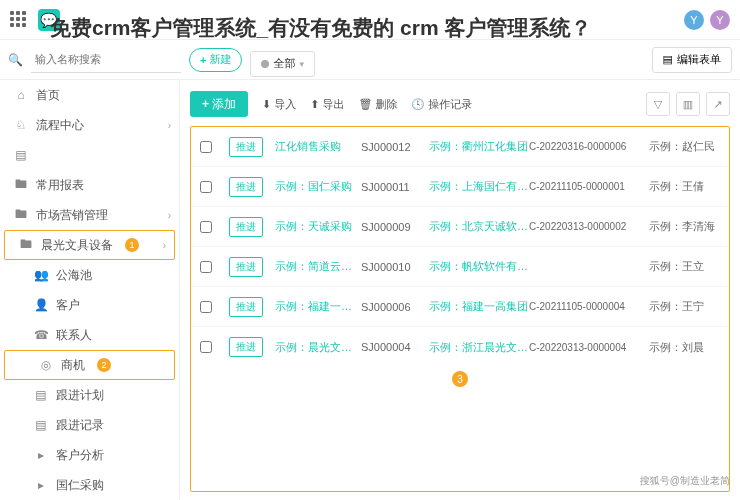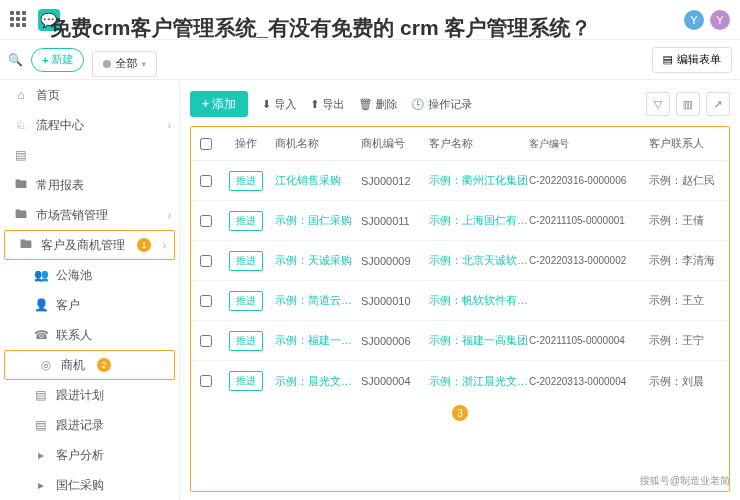--- a/index.html
+++ b/index.html
@@ -75,20 +75,21 @@
       </div>
     <div class="bubble">💬</div>
     <div class="avatars">
       <div class="avatar av1">Y</div>
       <div class="avatar av2">Y</div>
     </div>
   </div>
 
   <div class="toolbar">
     <span style="color:#aaa">🔍</span>
+    <input class="search" placeholder="输入名称搜索" style="">
     <button class="btn-new">
         <b>+</b>
         <span>新建</span>
       </button>
     <div class="filter-all">
         <span class="dot-g"></span>
         <span>全部</span>
         <span style="color:#aaa;font-size:9px">▾</span>
       </div>
     <button class="btn-editform">
@@ -115,21 +116,21 @@
           <span class="sb-ico">🖿</span>
           <span>常用报表</span>
         </div>
         <div class="sb-item">
           <span class="sb-ico">🖿</span>
           <span>市场营销管理</span>
           <span class="sb-chevron">›</span>
         </div>
         <div class="sb-item sb-hl">
           <span class="sb-ico">🖿</span>
-          <span>客户及商机管理</span>
+          <span>晨光文具设备</span>
           <span class="badge-num bn1">1</span>
           <span class="sb-chevron">›</span>
         </div>
         <div class="sb-item sb-sub">
           <span class="sb-ico">👥</span>
           <span>公海池</span>
         </div>
         <div class="sb-item sb-sub">
           <span class="sb-ico">👤</span>
           <span>客户</span>
@@ -184,31 +185,20 @@
             <span>操作记录</span>
           </span>
         <div class="right-icons">
           <span class="sq-ico">▽</span>
           <span class="sq-ico">▥</span>
           <span class="sq-ico">↗</span>
         </div>
       </div>
 
       <div class="table-wrap">
-        <div class="thead">
-          <div class="c-chk">
-              <input type="checkbox" style="">
-            </div>
-          <div class="c-op">操作</div>
-          <div class="c-name">商机名称</div>
-          <div class="c-code">商机编号</div>
-          <div class="c-cust">客户名称</div>
-          <div class="c-cno">客户编号</div>
-          <div class="c-contact">客户联系人</div>
-        </div>
         <div id="tbody">
             <div class="tr">
               <div class="c-chk">
                 <input type="checkbox" style="">
               </div>
               <div class="c-op">
                 <button class="btn-push">推进</button>
               </div>
               <div class="c-name">江化销售采购</div>
               <div class="c-code">SJ000012</div>

